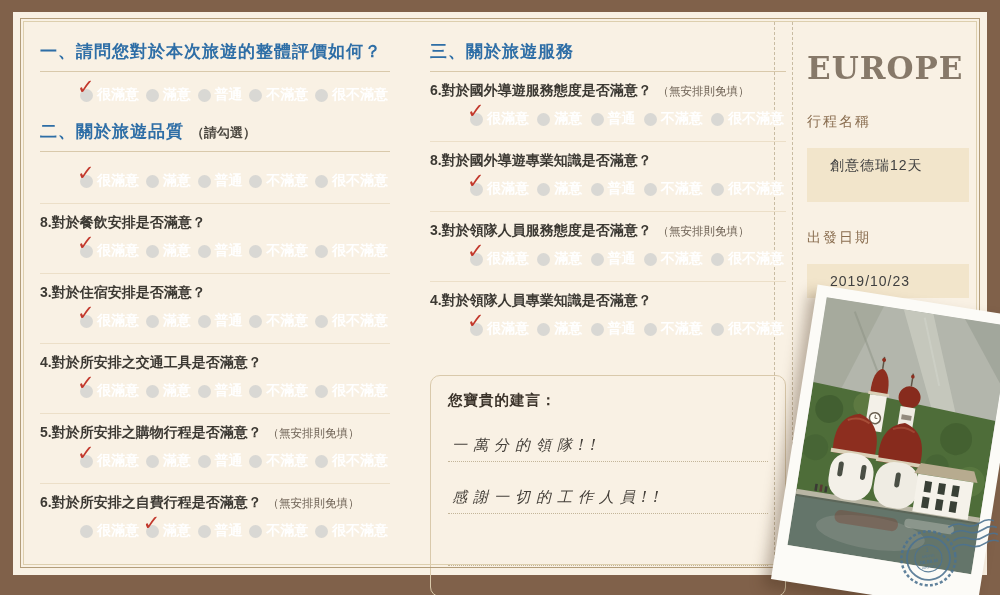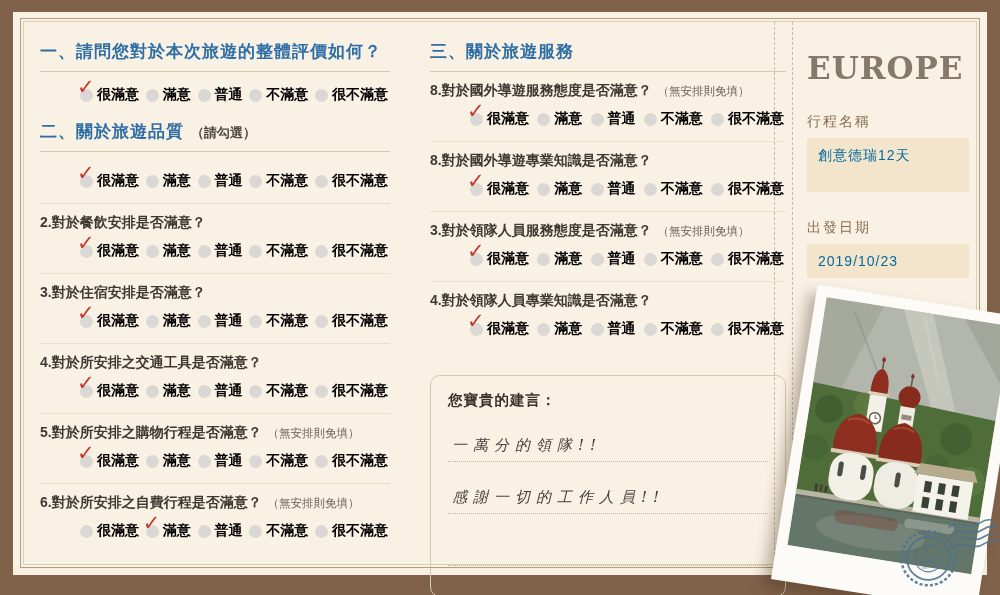--- a/index.html
+++ b/index.html
@@ -19,37 +19,37 @@
   .section{margin-bottom:16px;}
   .q{border-bottom:1px solid #ecdfc8;padding:10px 0 13px;}
   .q:last-child{border-bottom:none;}
   .q-text{font-size:14px;font-weight:bold;color:#3c3933;}
   .q-note{font-size:11.5px;color:#6d6154;font-weight:normal;margin-left:2px;}
   .opts{display:flex;justify-content:space-between;align-items:center;margin-top:10px;padding-left:40px;padding-right:2px;}
   .opts.standalone{margin-top:14px;margin-bottom:6px;}
   .opt{display:inline-flex;align-items:center;cursor:pointer;}
   .circ{width:13px;height:13px;border-radius:50%;background:#d9d8d4;margin-right:4px;position:relative;flex:none;}
   .ck{position:absolute;left:-3px;top:-12px;color:#c2382c;font-size:21px;line-height:21px;font-family:"DejaVu Sans",sans-serif;}
-  .olab{font-size:14px;font-weight:bold;color:#000000;white-space:nowrap;}
+  .olab{font-size:14px;font-weight:bold;color:#ffffff;white-space:nowrap;}
 
   .sugg{margin-top:24px;border:1px solid #d9c9ab;border-radius:10px;padding:15px 17px 8px;height:222px;box-sizing:border-box;background:transparent;}
   .sugg-label{font-size:14.5px;font-weight:bold;color:#3b332a;letter-spacing:1px;}
   .sugg-line{height:45px;border-bottom:1px dotted #c3b599;display:flex;align-items:flex-end;padding:0 4px 6px;
     font-family:"DejaVu Serif",serif;font-style:italic;font-size:15px;color:#45403a;letter-spacing:6px;}
 
   .perf{position:absolute;top:22px;bottom:30px;border-left:1px dashed #c9bca2;z-index:1;}
   .perf1{left:774px;}
   .perf2{left:792px;}
 
   .sidebar{position:absolute;left:807px;top:50px;width:162px;z-index:2;}
   .brand{font-family:"DejaVu Serif","Liberation Serif",serif;font-size:31px;font-weight:bold;color:#877969;letter-spacing:1px;}
   .subtitle{font-size:16px;color:#c28f8c;text-align:right;margin-top:3px;letter-spacing:2px;}
   .field{margin-top:27px;}
   .f-label{font-size:14px;color:#8a6e50;letter-spacing:2px;}
-  .f-value{margin-top:7px;background:#f2e5cb;padding:9px 11px;font-size:14px;color:#0369a1;letter-spacing:1px;}
+  .f-value{margin-top:17px;background:#f2e5cb;padding:9px 23px;font-size:14px;color:#404040;letter-spacing:1px;}
   .f-value.tall{min-height:36px;}
 
   .polaroid{position:absolute;left:793px;top:299px;width:208px;height:298px;box-sizing:border-box;
     background:#fcfbf7;padding:11px 11px 36px;transform:rotate(9deg);
     box-shadow:-7px 9px 14px rgba(70,45,25,.35);z-index:6;}
   .photo{width:100%;height:100%;overflow:hidden;background:#b3b6ac;}
 
   .stamp{position:absolute;left:888px;top:514px;width:114px;height:80px;z-index:7;transform:rotate(-8deg);opacity:.88;}
 </style>
 </head>
@@ -118,21 +118,21 @@
             <span class="olab">不滿意</span>
           </span>
           <span class="opt">
             <span class="circ"></span>
             <span class="olab">很不滿意</span>
           </span>
         </div>
     </div>
     <div class="q">
       <div class="q-text">
-        <span>2.對於餐飲安排是否滿意？</span>
+        <span>8.對於餐飲安排是否滿意？</span>
         <span class="q-note"></span>
       </div>
       <div class="opts">
           <span class="opt">
             <span class="circ">
               <span class="ck">✓</span>
             </span>
             <span class="olab">很滿意</span>
           </span>
           <span class="opt">
@@ -277,21 +277,21 @@
 </div>
 
 <div class="col col-mid">
   <div class="section">
     <div class="sec-head">
       <span class="sec-title">三、關於旅遊服務</span>
     </div>
 
     <div class="q">
       <div class="q-text">
-        <span>8.對於國外導遊服務態度是否滿意？</span>
+        <span>6.對於國外導遊服務態度是否滿意？</span>
         <span class="q-note">（無安排則免填）</span>
       </div>
       <div class="opts">
           <span class="opt">
             <span class="circ">
               <span class="ck">✓</span>
             </span>
             <span class="olab">很滿意</span>
           </span>
           <span class="opt">

